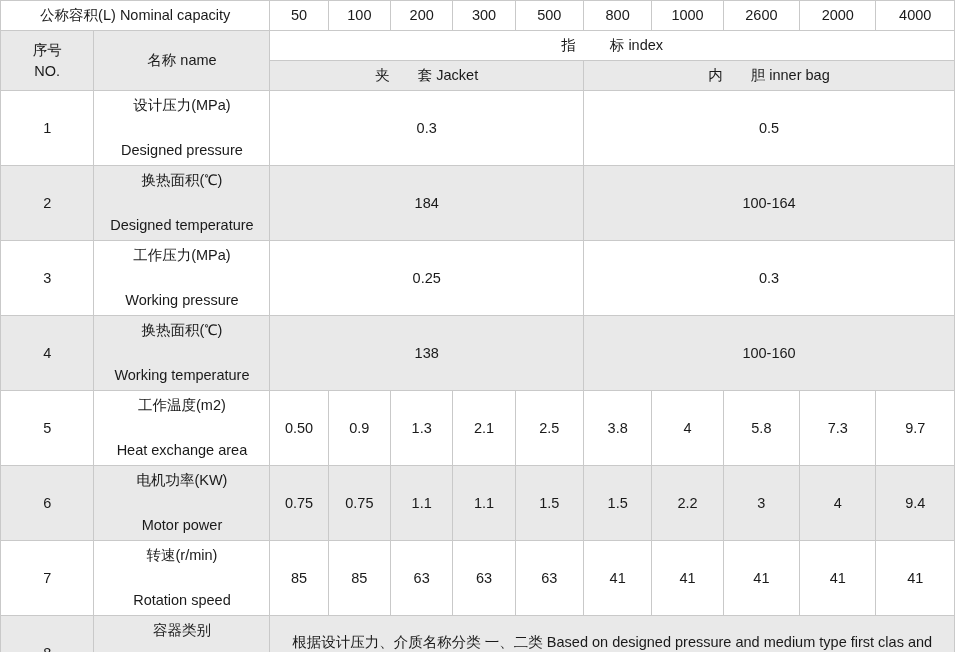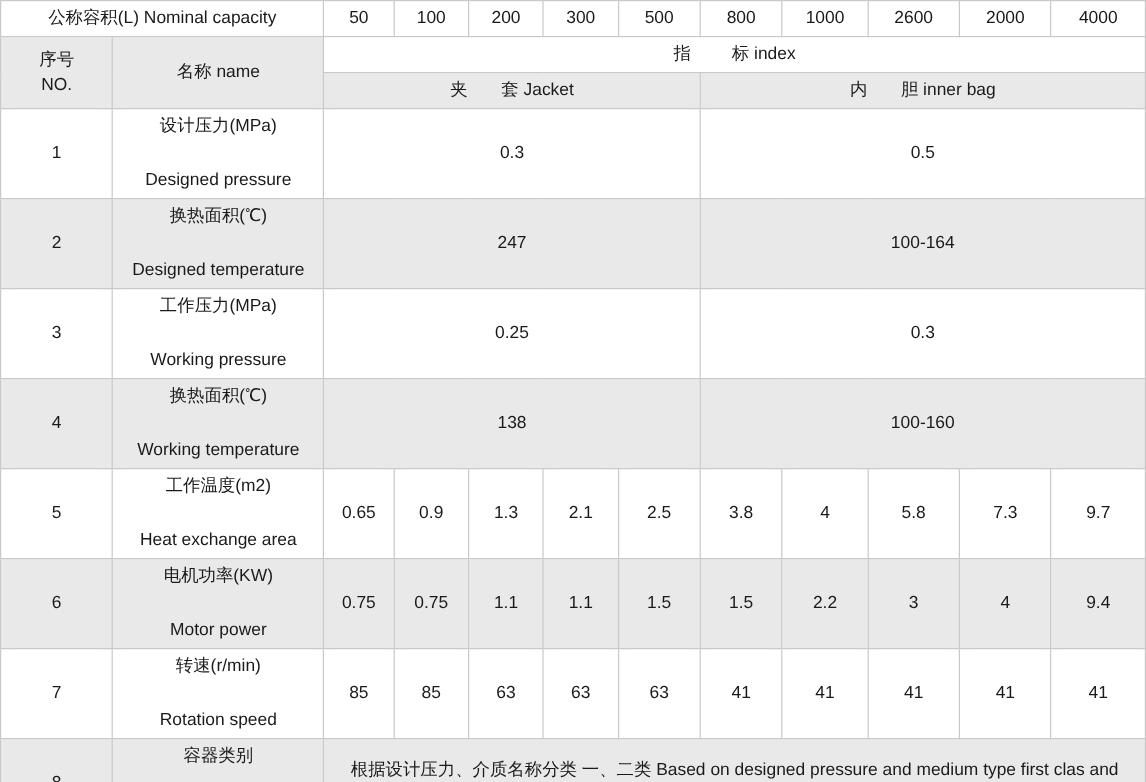--- a/index.html
+++ b/index.html
@@ -137,21 +137,21 @@
         <td class="plain" colspan="5">0.3</td>
         <td class="plain" colspan="5">0.5</td>
       </tr>
 
       <tr>
         <td class="shade">2</td>
         <td class="shade">
           <span class="cn">换热面积(℃)</span>
           <span class="en">Designed temperature</span>
         </td>
-        <td class="shade" colspan="5">247</td>
+        <td class="shade" colspan="5">184</td>
         <td class="shade" colspan="5">100-164</td>
       </tr>
 
       <tr>
         <td class="plain">3</td>
         <td class="plain">
           <span class="cn">工作压力(MPa)</span>
           <span class="en">Working pressure</span>
         </td>
         <td class="plain" colspan="5">0.25</td>
@@ -167,21 +167,21 @@
         <td class="shade" colspan="5">138</td>
         <td class="shade" colspan="5">100-160</td>
       </tr>
 
       <tr>
         <td class="plain">5</td>
         <td class="plain">
           <span class="cn">工作温度(m2)</span>
           <span class="en">Heat exchange area</span>
         </td>
-        <td class="plain">0.65</td>
+        <td class="plain">0.50</td>
         <td class="plain">0.9</td>
         <td class="plain">1.3</td>
         <td class="plain">2.1</td>
         <td class="plain">2.5</td>
         <td class="plain">3.8</td>
         <td class="plain">4</td>
         <td class="plain">5.8</td>
         <td class="plain">7.3</td>
         <td class="plain">9.7</td>
       </tr>

